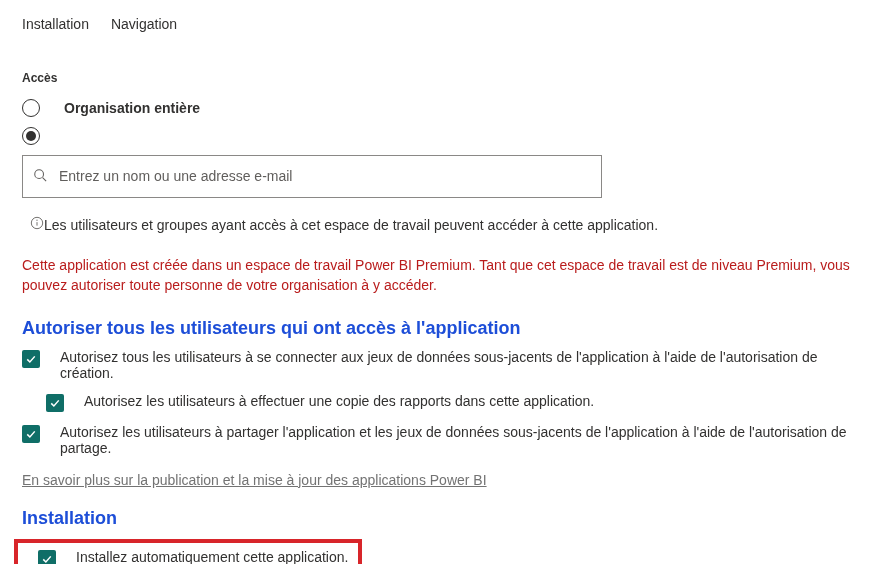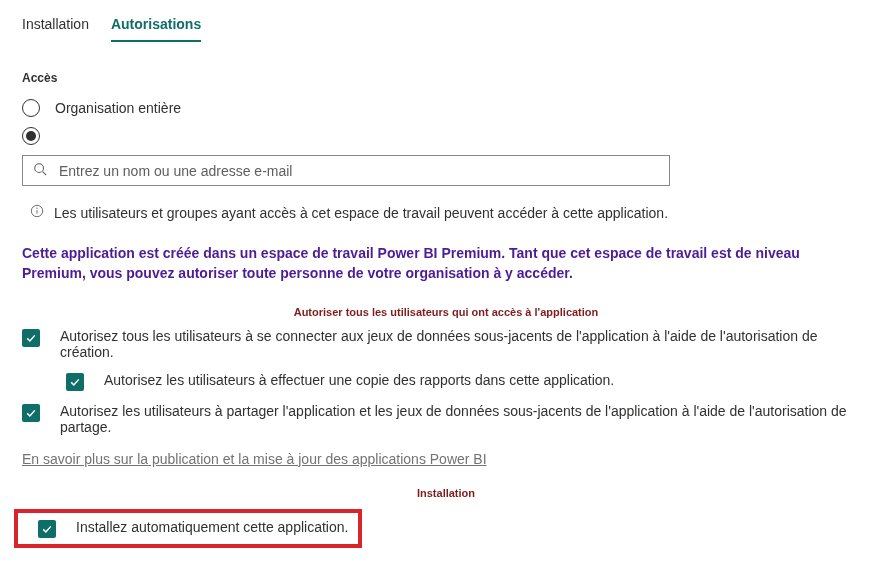--- a/index.html
+++ b/index.html
@@ -28,94 +28,92 @@
       border-bottom: 2px solid #0f6e67;
       color: #0f6e67;
     }
     h3.section-title {
       font-size: 12px;
       font-weight: 600;
       margin-bottom: 14px;
       color: #323130;
     }
     h4.subsection-title {
-      font-size: 11px;
+      font-size: 18px;
       font-weight: 600;
       margin-bottom: 10px;
-      color: #7f1d1d;
-      text-align: center;
+      color: #1d4ed8;
     }
     .radio-row {
       display: flex;
       align-items: center;
-      gap: 15px;
+      gap: 24px;
       margin-bottom: 10px;
       cursor: pointer;
+      font-weight: bold;
     }
     .radio-circle {
       width: 18px;
       height: 18px;
       border: 1px solid #323130;
       border-radius: 50%;
       display: inline-flex;
       align-items: center;
       justify-content: center;
     }
     .radio-circle.checked::after {
       content: "";
       width: 10px;
       height: 10px;
       background: #323130;
       border-radius: 50%;
       display: block;
     }
     .search-box {
-      width: 648px;
+      width: 580px;
       max-width: 100%;
       border: 1px solid #8a8886;
       display: flex;
-      align-items: center;
-      padding: 6px 10px;
+      align-items: flex-start;
+      padding: 12px 10px;
       margin-top: 6px;
       margin-bottom: 18px;
     }
     .search-box input {
       border: none;
       outline: none;
       font-size: 14px;
       width: 100%;
       color: #605e5c;
       font-family: inherit;
     }
     .search-box input::placeholder { color: #605e5c; }
     .search-box .icon { margin-right: 12px; color: #605e5c; flex-shrink: 0; }
     .info-row {
       display: flex;
       align-items: center;
-      gap: 10px;
       color: #323130;
       margin-left: 8px;
       margin-bottom: 22px;
     }
     .info-row .icon { color: #605e5c; flex-shrink: 0; }
     .paragraph {
-      color: #4c1d95;
+      color: #b91c1c;
       line-height: 1.45;
       margin-bottom: 22px;
       max-width: 840px;
-      font-weight: bold;
     }
     .check-row {
       display: flex;
       align-items: flex-start;
       gap: 20px;
       margin-bottom: 12px;
       cursor: pointer;
     }
-    .check-row.indented { margin-left: 44px; }
+    .check-row.indented { margin-left: 24px; }
     .checkbox {
       width: 18px;
       height: 18px;
       background: #0f6e67;
       border-radius: 2px;
       display: inline-flex;
       align-items: center;
       justify-content: center;
       flex-shrink: 0;
       margin-top: 1px;
@@ -138,21 +136,21 @@
     }
   </style>
 </head>
 <body>
 
 
 
 
 <div class="tabs">
   <div class="tab">Installation</div>
-  <div class="tab active">Autorisations</div>
+  <div class="tab">Navigation</div>
 </div>
 
 
 <h3 class="section-title">Accès</h3>
 
 <div class="radio-row">
   <span class="radio-circle"></span>
   <span>Organisation entière</span>
 </div>
 

